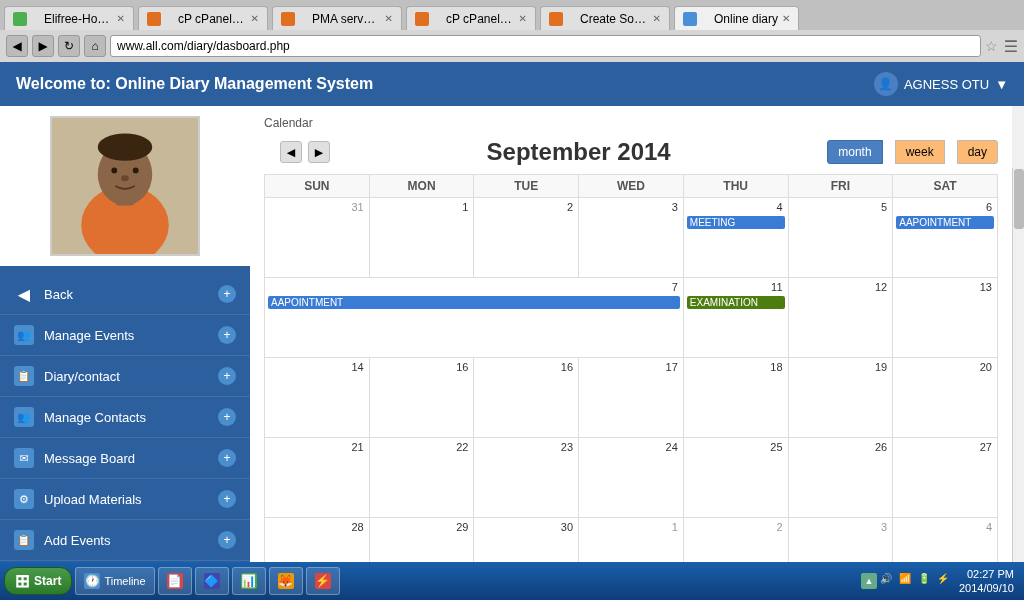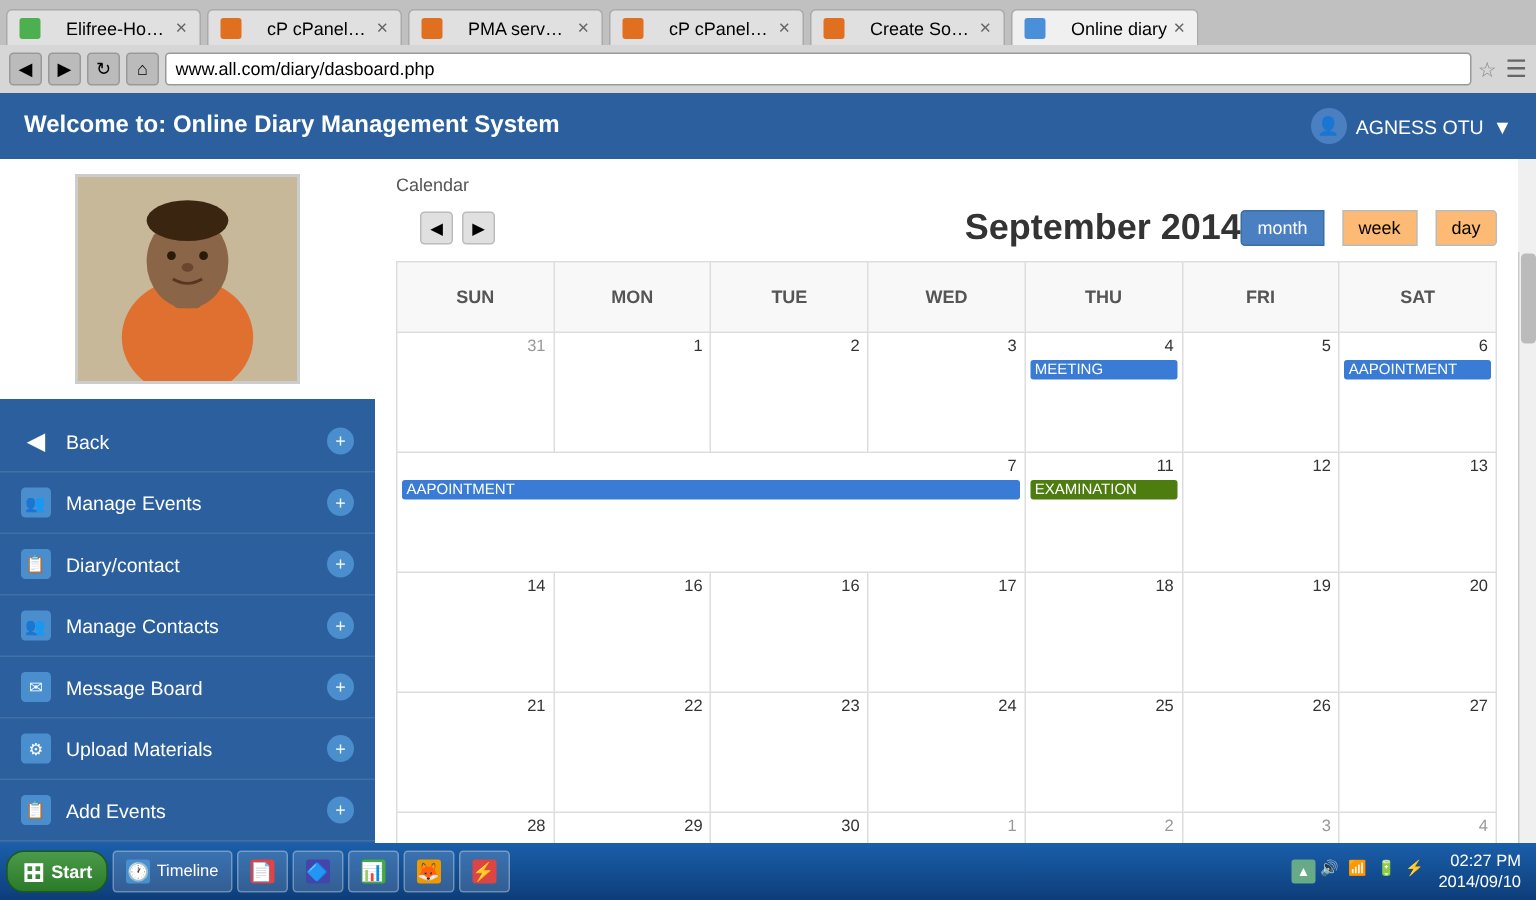--- a/index.html
+++ b/index.html
@@ -40,29 +40,29 @@
 
     
     .content-area { flex: 1; background: white; overflow: hidden; display: flex; flex-direction: column; }
 
     
     .calendar-container { padding: 10px 14px; flex: 1; overflow: hidden; }
     .calendar-header-row { display: flex; align-items: flex-end; margin-bottom: 8px; }
     .calendar-label { font-size: 12px; color: #555; }
     .cal-nav { display: flex; align-items: center; gap: 6px; margin-left: 16px; }
     .cal-nav-btn { background: #e0e0e0; border: 1px solid #bbb; border-radius: 3px; width: 22px; height: 22px; display: flex; align-items: center; justify-content: center; cursor: pointer; font-size: 11px; }
-    .cal-title { font-size: 24px; font-weight: bold; color: #333; flex: 1; text-align: right; }
+    .cal-title { font-size: 24px; font-weight: bold; color: #333; flex: 1; text-align: center; }
     .cal-view-btns { display: flex; gap: 12px; }
     .cal-view-btn { padding: 4px 10px; border: 1px solid #bbb; background: #fdba74; font-size: 12px; cursor: pointer; }
     .cal-view-btn.active { background: #4a7fc1; color: white; border-color: #3a6fa1; }
     .cal-view-btn:first-child { border-radius: 3px 0 0 3px; }
     .cal-view-btn:last-child { border-radius: 0 3px 3px 0; }
 
     .calendar-grid { width: 100%; border-collapse: collapse; table-layout: fixed; }
-    .calendar-grid th { background: #f8f8f8; border: 1px solid #ddd; padding: 16px; text-align: center; font-size: 12px; font-weight: bold; color: #555; }
+    .calendar-grid th { background: #f8f8f8; border: 1px solid #ddd; padding: 4px; text-align: center; font-size: 12px; font-weight: bold; color: #555; }
     .calendar-grid td { border: 1px solid #ddd; vertical-align: top; padding: 2px 3px; height: 80px; font-size: 11px; color: #999; }
     .calendar-grid td.current-month { color: #333; }
     .day-num { text-align: right; font-size: 11px; padding: 1px 2px; }
     .event-badge { border-radius: 2px; padding: 1px 3px; font-size: 10px; color: white; margin-top: 2px; white-space: nowrap; overflow: hidden; }
     .event-blue { background: #3a7bd5; }
     .event-red { background: #4d7c0f; }
 
     
     .scroll-track { position: absolute; right: 0; top: 62px; width: 12px; height: calc(600px - 62px - 38px); background: #f0f0f0; border-left: 1px solid #ccc; }
     .scroll-thumb { width: 10px; margin: 1px; height: 60px; background: #bbb; border-radius: 3px; }

